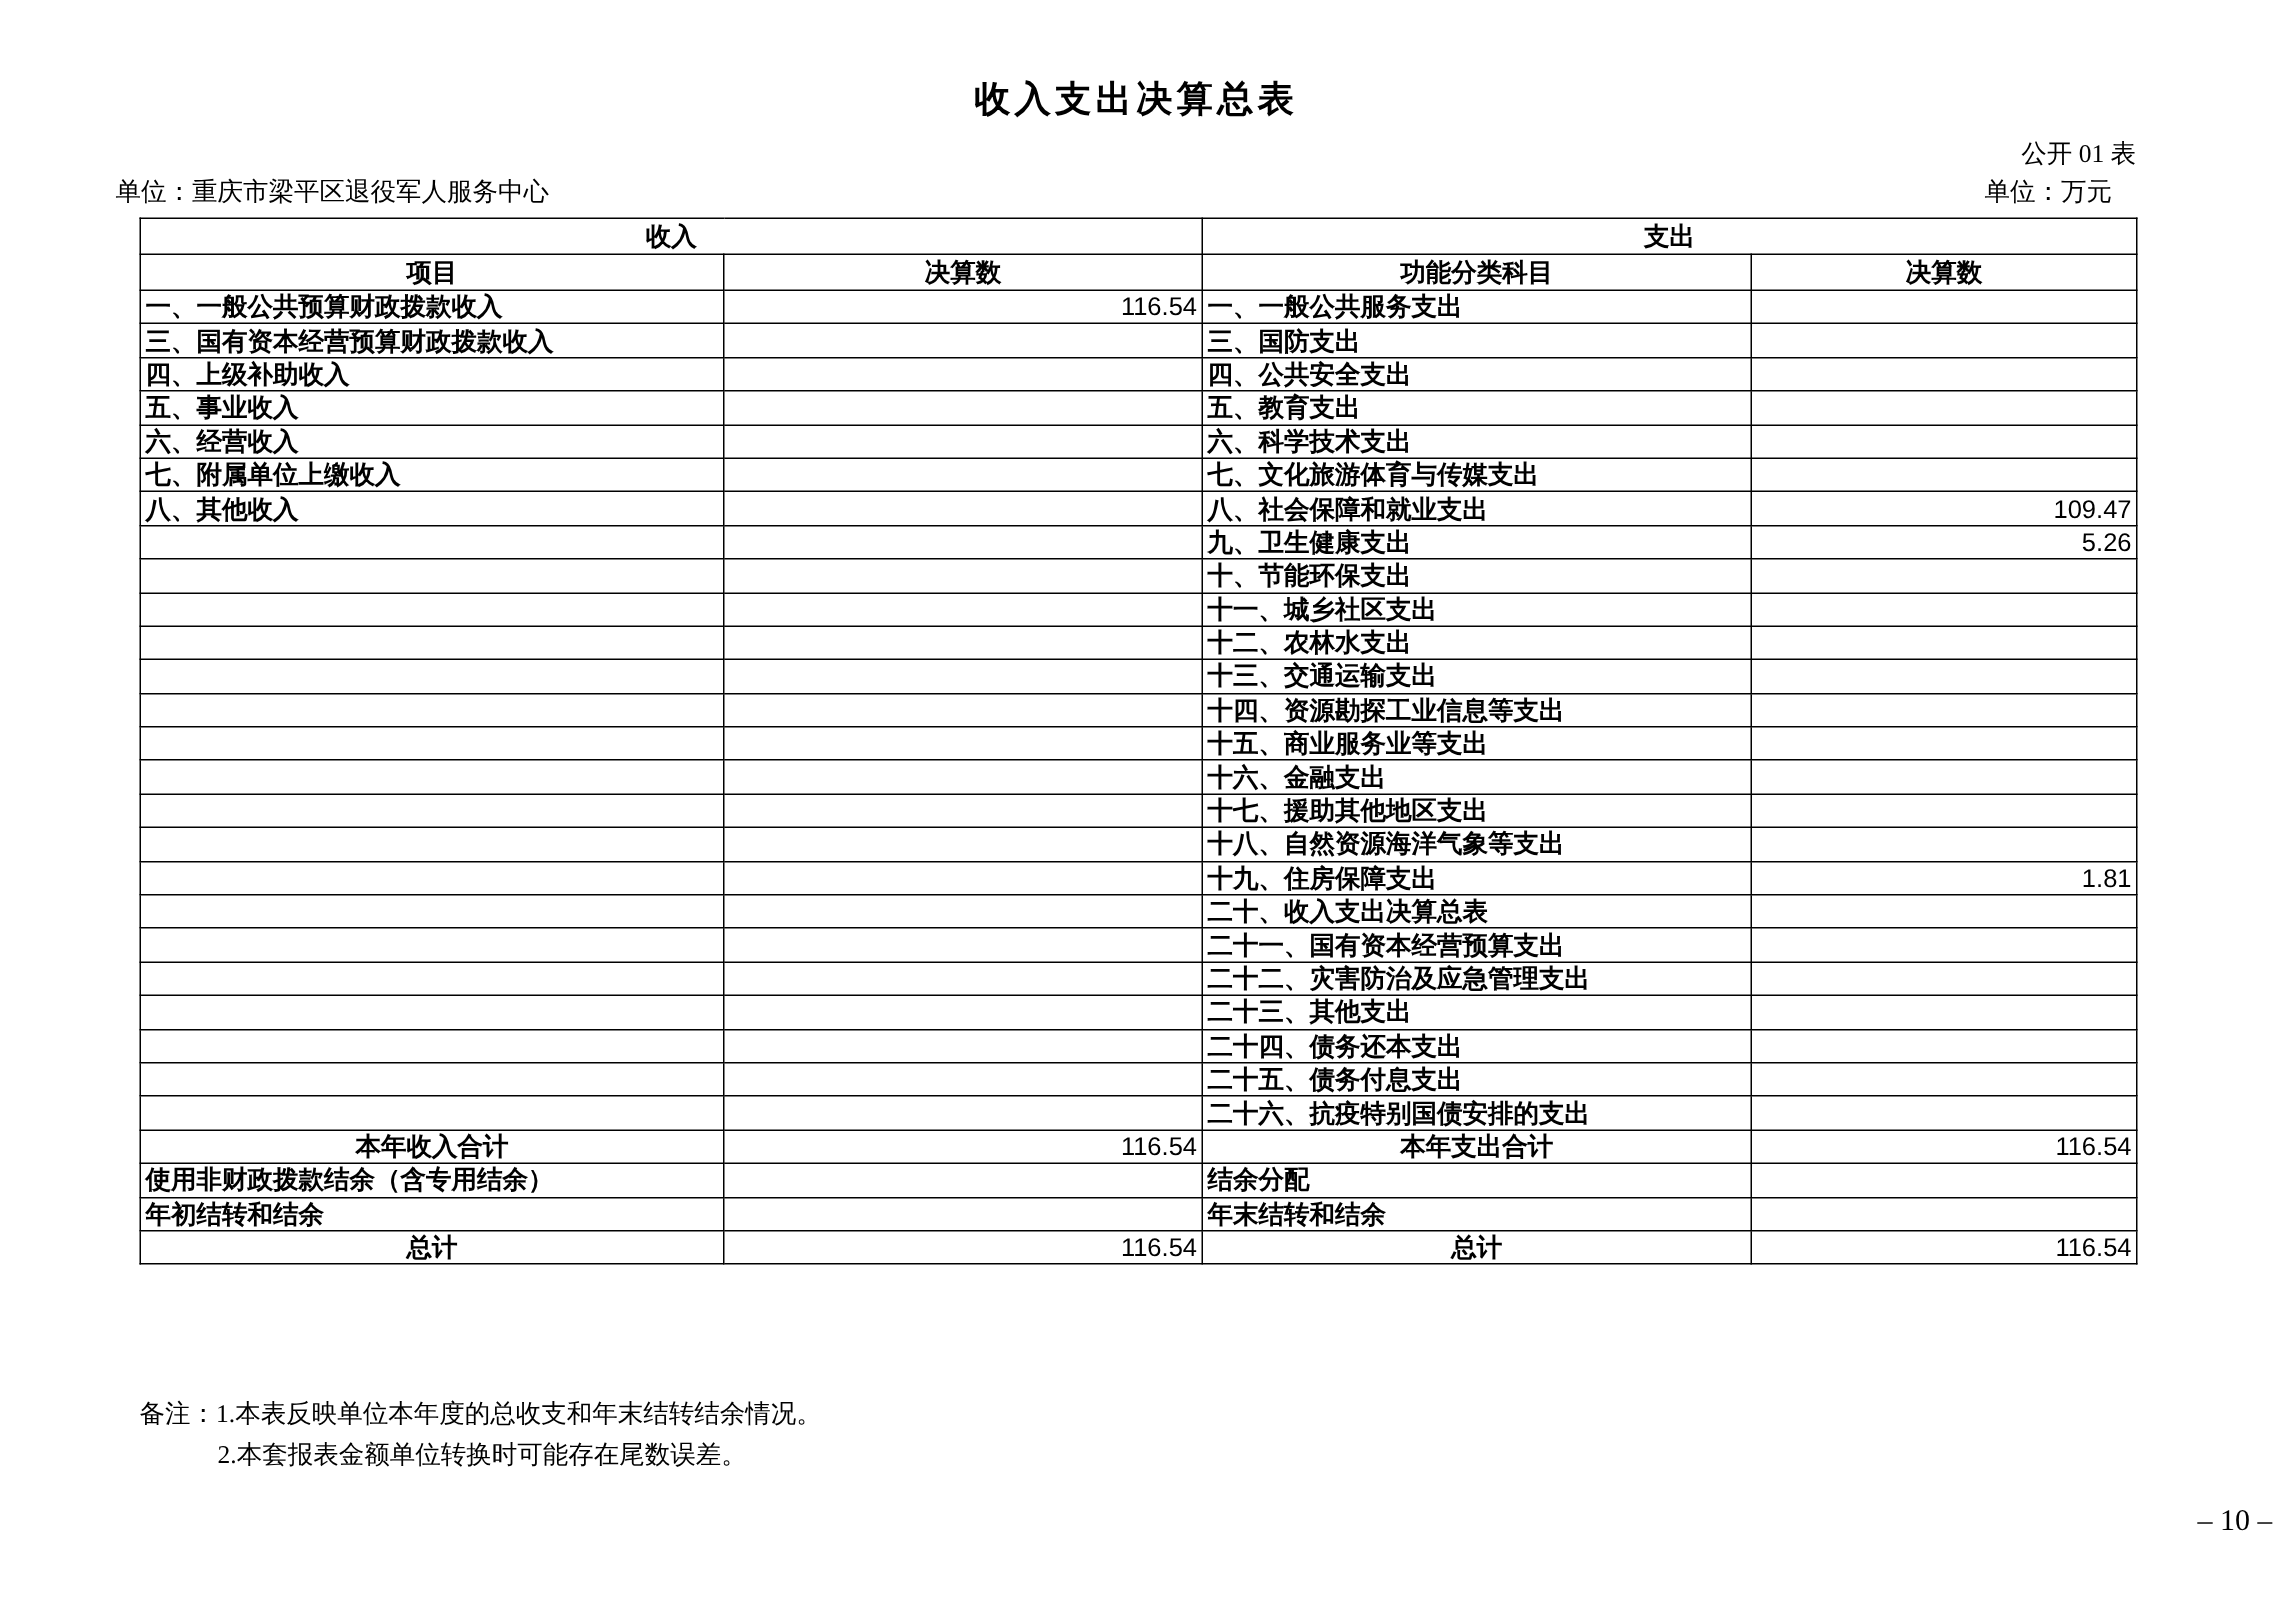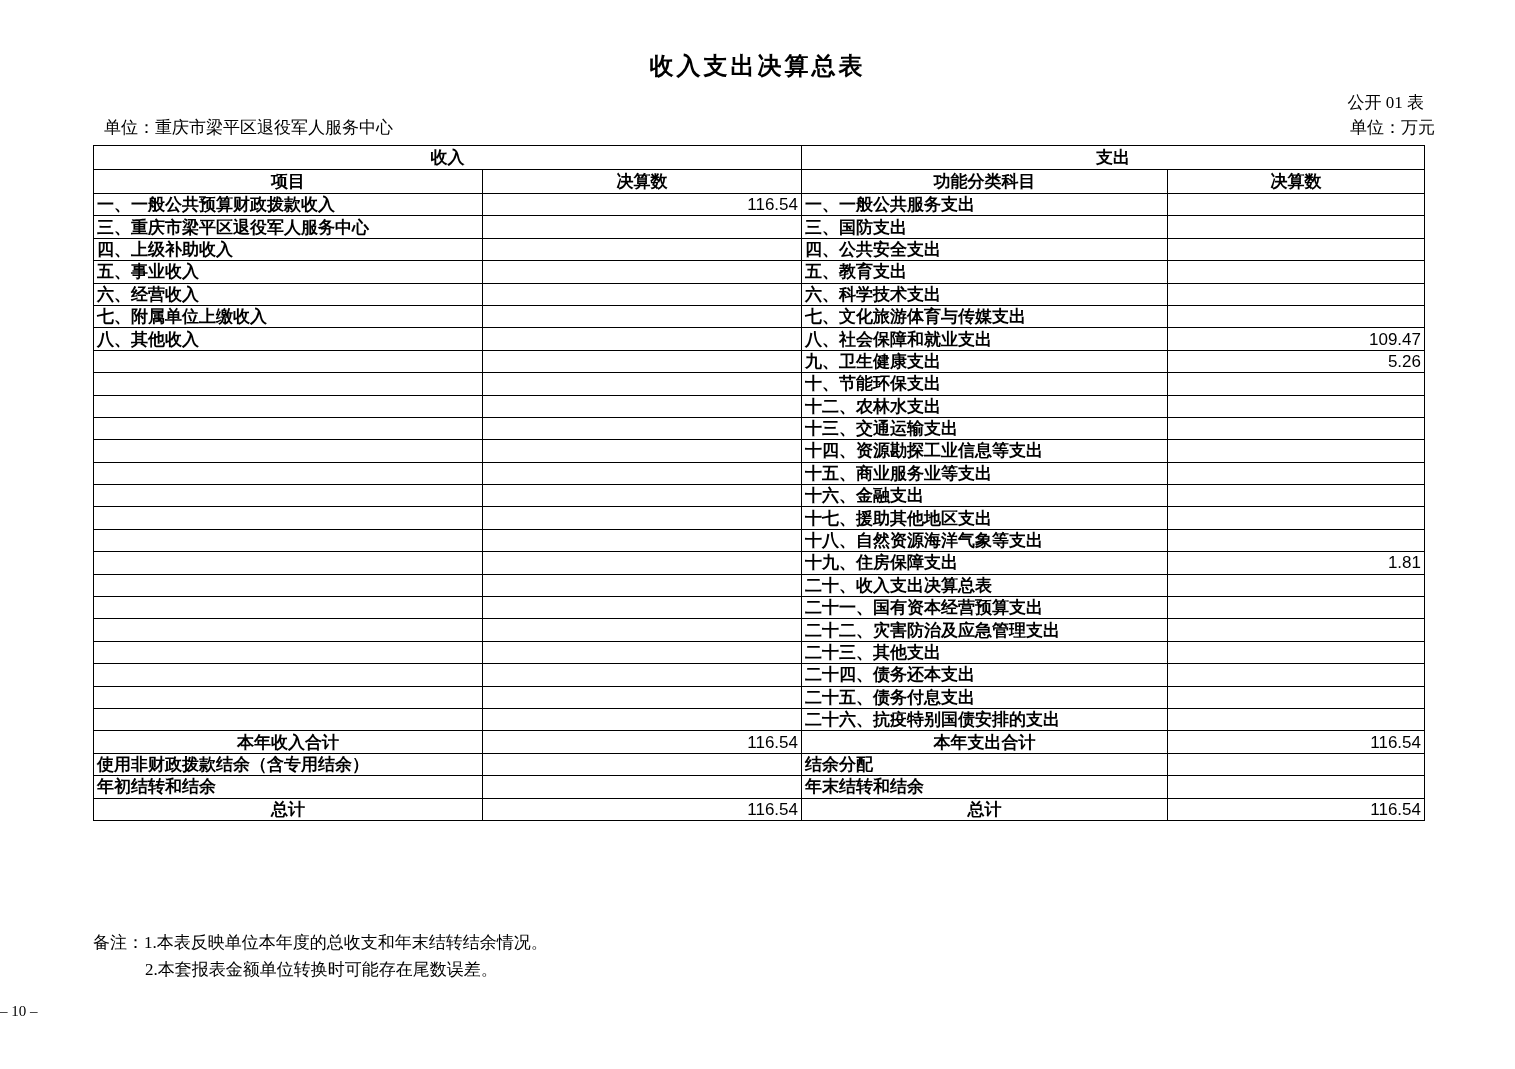--- a/index.html
+++ b/index.html
@@ -17,21 +17,21 @@
     text-align: center;
     font-size: 24px; font-weight: bold;
     letter-spacing: 3px;
     font-family: "Liberation Serif", "DejaVu Serif", serif;
   }
   .table-code {
     position: absolute; top: 91px; right: 91px;
     font-size: 17px;
   }
   .meta-row {
-    position: absolute; top: 116px; left: 104px; width: 1331px;
+    position: absolute; top: 116px; left: 77px; width: 1331px;
     display: flex; justify-content: space-between;
     font-size: 17px;
     gap: 36px;
   }
 
   table.budget {
     position: absolute; top: 145px; left: 93px;
     width: 1331px;
     border-collapse: collapse; table-layout: fixed;
     font-family: "Liberation Sans", "DejaVu Sans", sans-serif;
@@ -60,21 +60,21 @@
 
   .notes {
     position: absolute; top: 929px; left: 93px;
     font-size: 17px; line-height: 27px;
   }
   .note-line { display: block; }
   .note-indent { padding-left: 52px; }
 
   .page-number {
     position: absolute; top: 1003px; left: 0; width: 100%;
-    text-align: left; font-size: 15px;
+    text-align: right; font-size: 20px;
   }
 </style>
 </head>
 <body>
 
 <div class="page">
 
   <div class="doc-title">收入支出决算总表</div>
 
   <div class="table-code">公开 01 表</div>
@@ -104,21 +104,21 @@
       </tr>
     </thead>
     <tbody id="table-body">
         <tr>
           <td class="cell-label">一、一般公共预算财政拨款收入</td>
           <td class="cell-value">116.54</td>
           <td class="cell-label">一、一般公共服务支出</td>
           <td class="cell-value"></td>
         </tr>
         <tr>
-          <td class="cell-label">三、重庆市梁平区退役军人服务中心</td>
+          <td class="cell-label">三、国有资本经营预算财政拨款收入</td>
           <td class="cell-value"></td>
           <td class="cell-label">三、国防支出</td>
           <td class="cell-value"></td>
         </tr>
         <tr>
           <td class="cell-label">四、上级补助收入</td>
           <td class="cell-value"></td>
           <td class="cell-label">四、公共安全支出</td>
           <td class="cell-value"></td>
         </tr>
@@ -149,20 +149,26 @@
         <tr>
           <td class="cell-label"></td>
           <td class="cell-value"></td>
           <td class="cell-label">九、卫生健康支出</td>
           <td class="cell-value">5.26</td>
         </tr>
         <tr>
           <td class="cell-label"></td>
           <td class="cell-value"></td>
           <td class="cell-label">十、节能环保支出</td>
+          <td class="cell-value"></td>
+        </tr>
+        <tr>
+          <td class="cell-label"></td>
+          <td class="cell-value"></td>
+          <td class="cell-label">十一、城乡社区支出</td>
           <td class="cell-value"></td>
         </tr>
         <tr>
           <td class="cell-label"></td>
           <td class="cell-value"></td>
           <td class="cell-label">十二、农林水支出</td>
           <td class="cell-value"></td>
         </tr>
         <tr>
           <td class="cell-label"></td>

